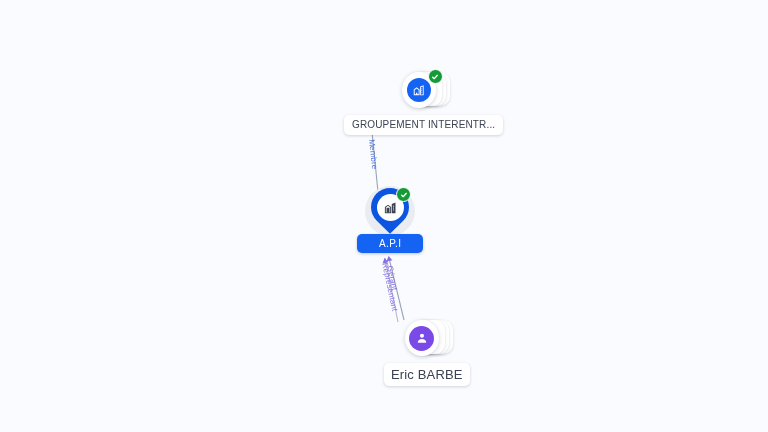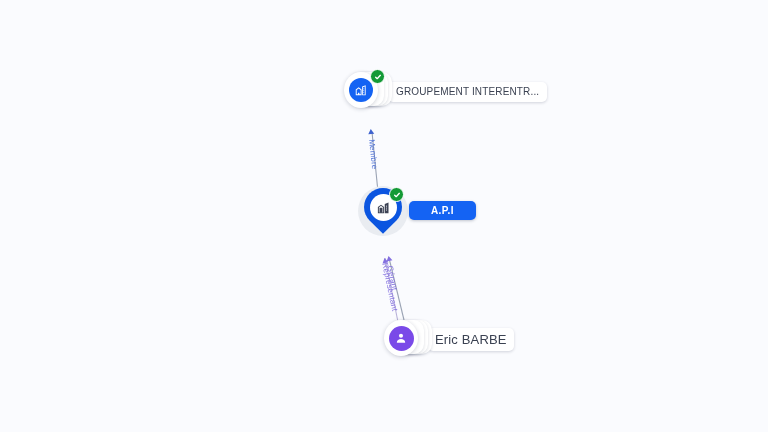--- a/index.html
+++ b/index.html
@@ -26,21 +26,21 @@
     inset: 0;
     width: 768px;
     height: 432px;
     pointer-events: none;
   }
 
   
   .node {
     position: absolute;
     display: flex;
-    flex-direction: row;
+    flex-direction: column;
     align-items: center;
     cursor: pointer;
   }
 
   .node-art {
     position: relative;
     width: 44px;
     height: 44px;
     display: flex;
     align-items: center;
@@ -167,21 +167,21 @@
   #node-api .check-badge {
     top: 1px;
     right: 5px;
   }
   .badge-pill {
     position: relative;
     margin-top: -4px;
     background: #1463f3;
     color: #ffffff;
     font-size: 10px;
-    font-weight: bold;
+    font-weight: normal;
     letter-spacing: 0.4px;
     border-radius: 5px;
     padding: 4px 22px;
     box-shadow: 0 1px 3px rgba(20,30,60,0.25);
     white-space: nowrap;
     z-index: 7;
   }
 
   
   #node-person {

